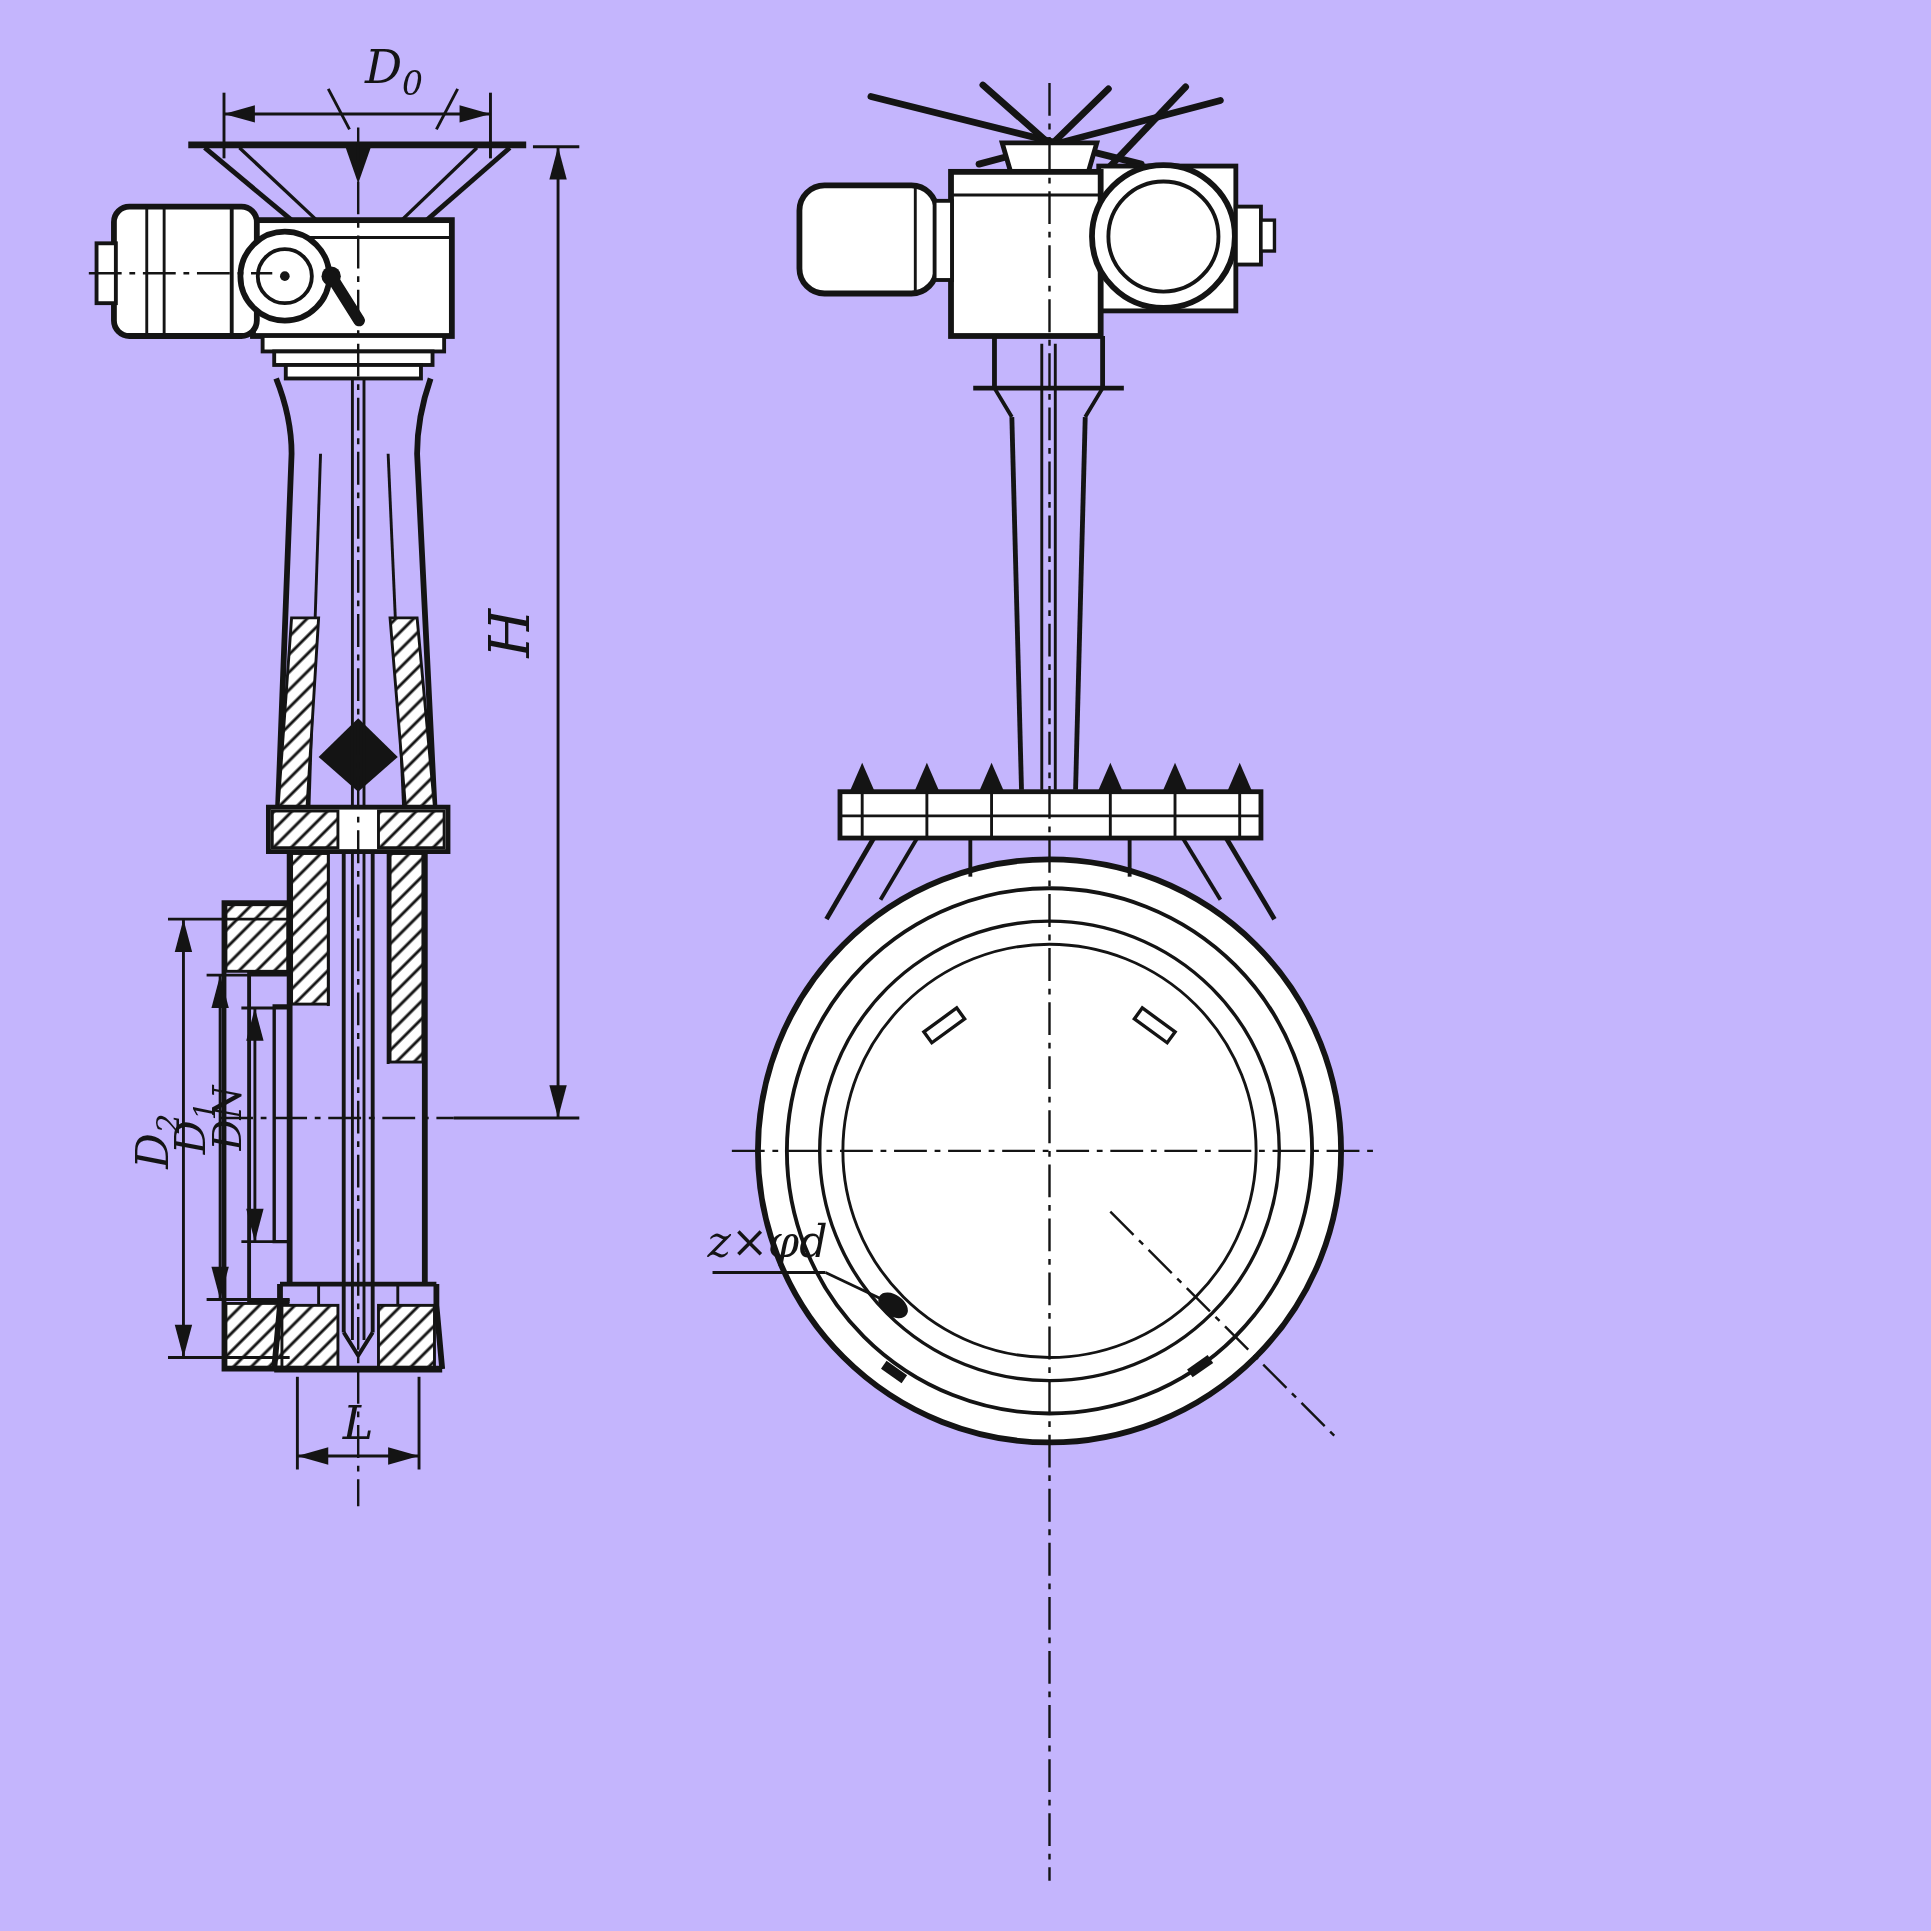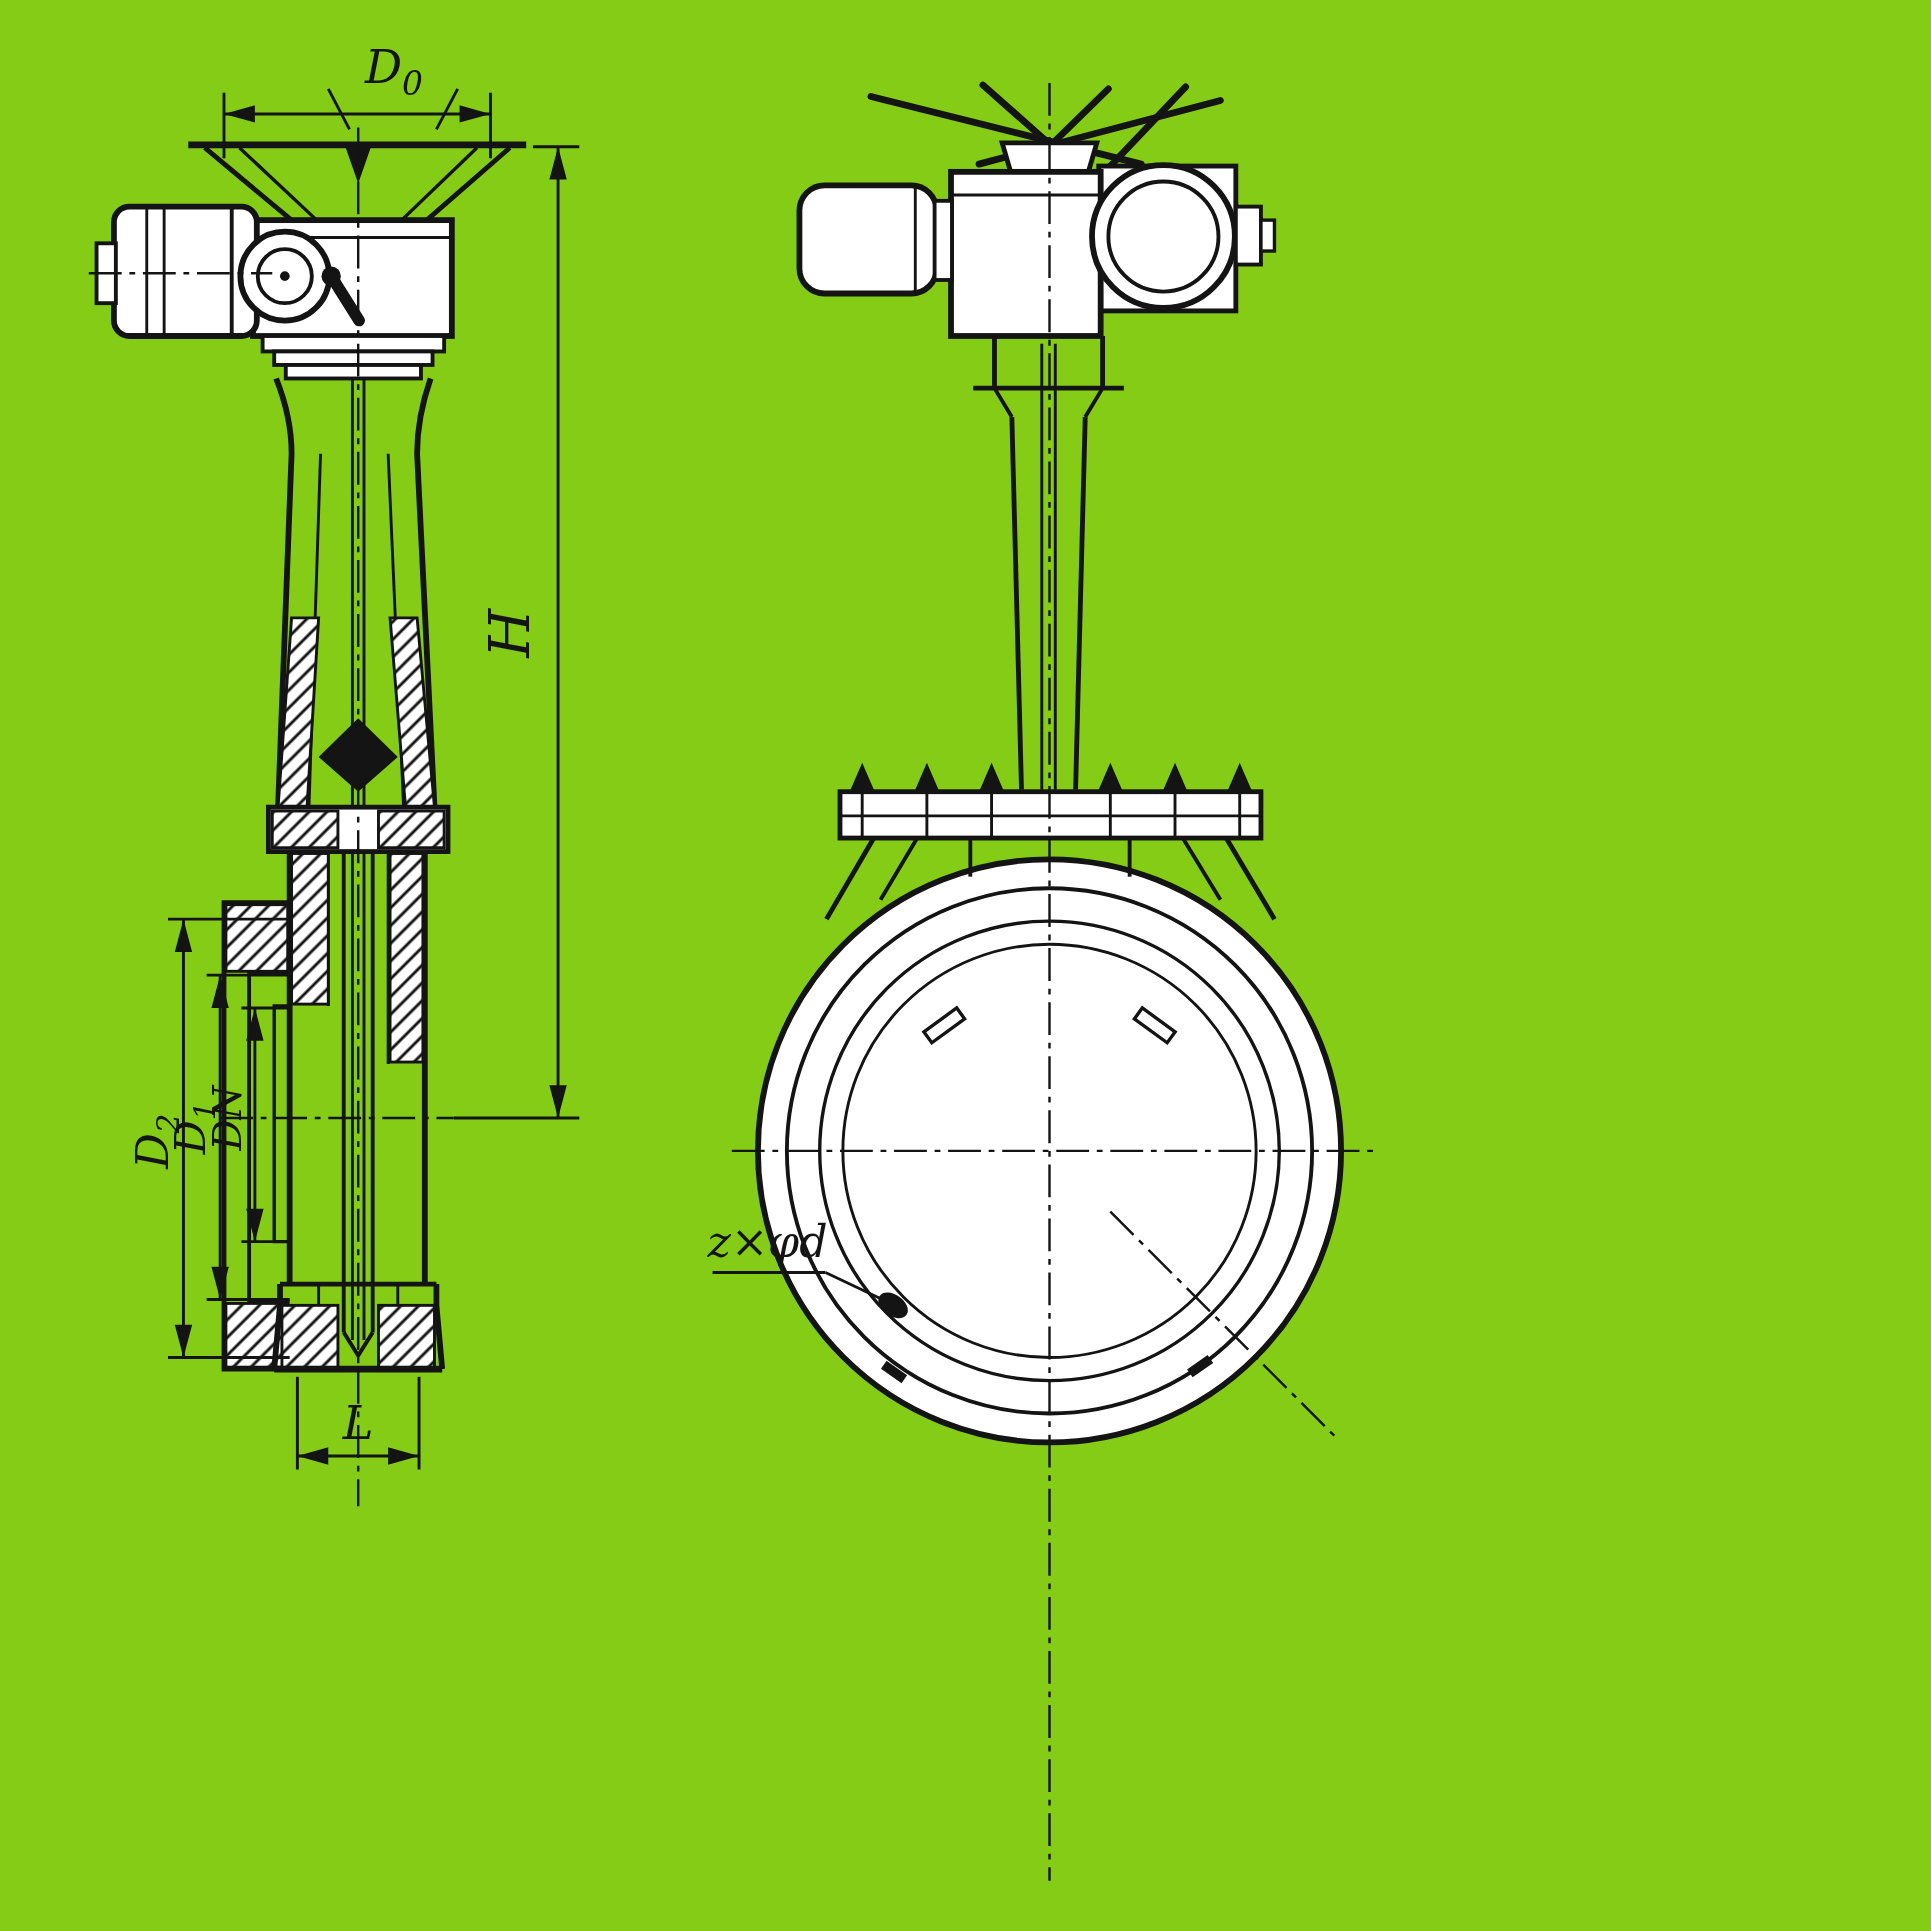--- a/index.html
+++ b/index.html
@@ -1,16 +1,16 @@
 <!DOCTYPE html>
 <html><head>
 <meta charset="utf-8">
 <style>
   html,body{margin:0;padding:0;background:#ffffff;}
-  .canvas{position:relative;width:1931px;height:1931px;background:#84cc16;overflow:hidden;
+  .canvas{position:relative;width:1931px;height:1931px;background:#c4b5fd;overflow:hidden;
           font-family:"DejaVu Serif", serif;}
   svg text{fill:#141414;font-family:"DejaVu Serif", serif;font-style:italic;}
 </style>
 </head>
 <body>
 
 <div class="canvas">
 <svg width="1931" height="1931" viewBox="0 0 2000 2000">
   <defs>
     <pattern id="hatch" width="13" height="13" patternUnits="userSpaceOnUse" patternTransform="rotate(45)">

